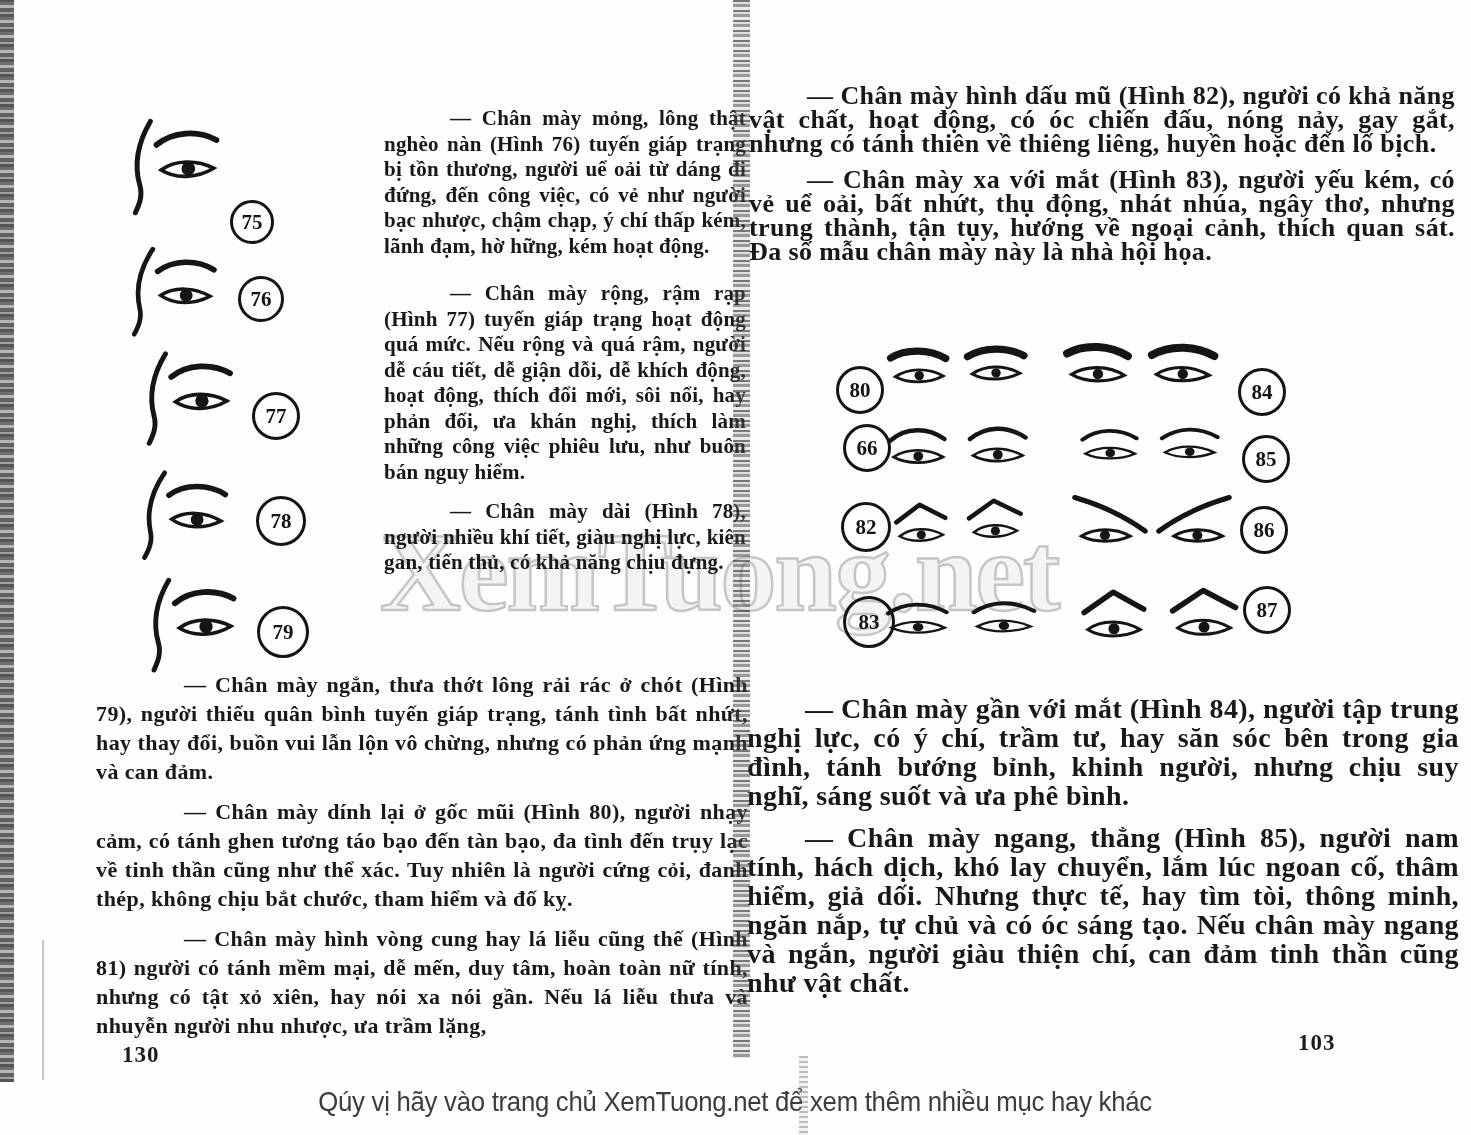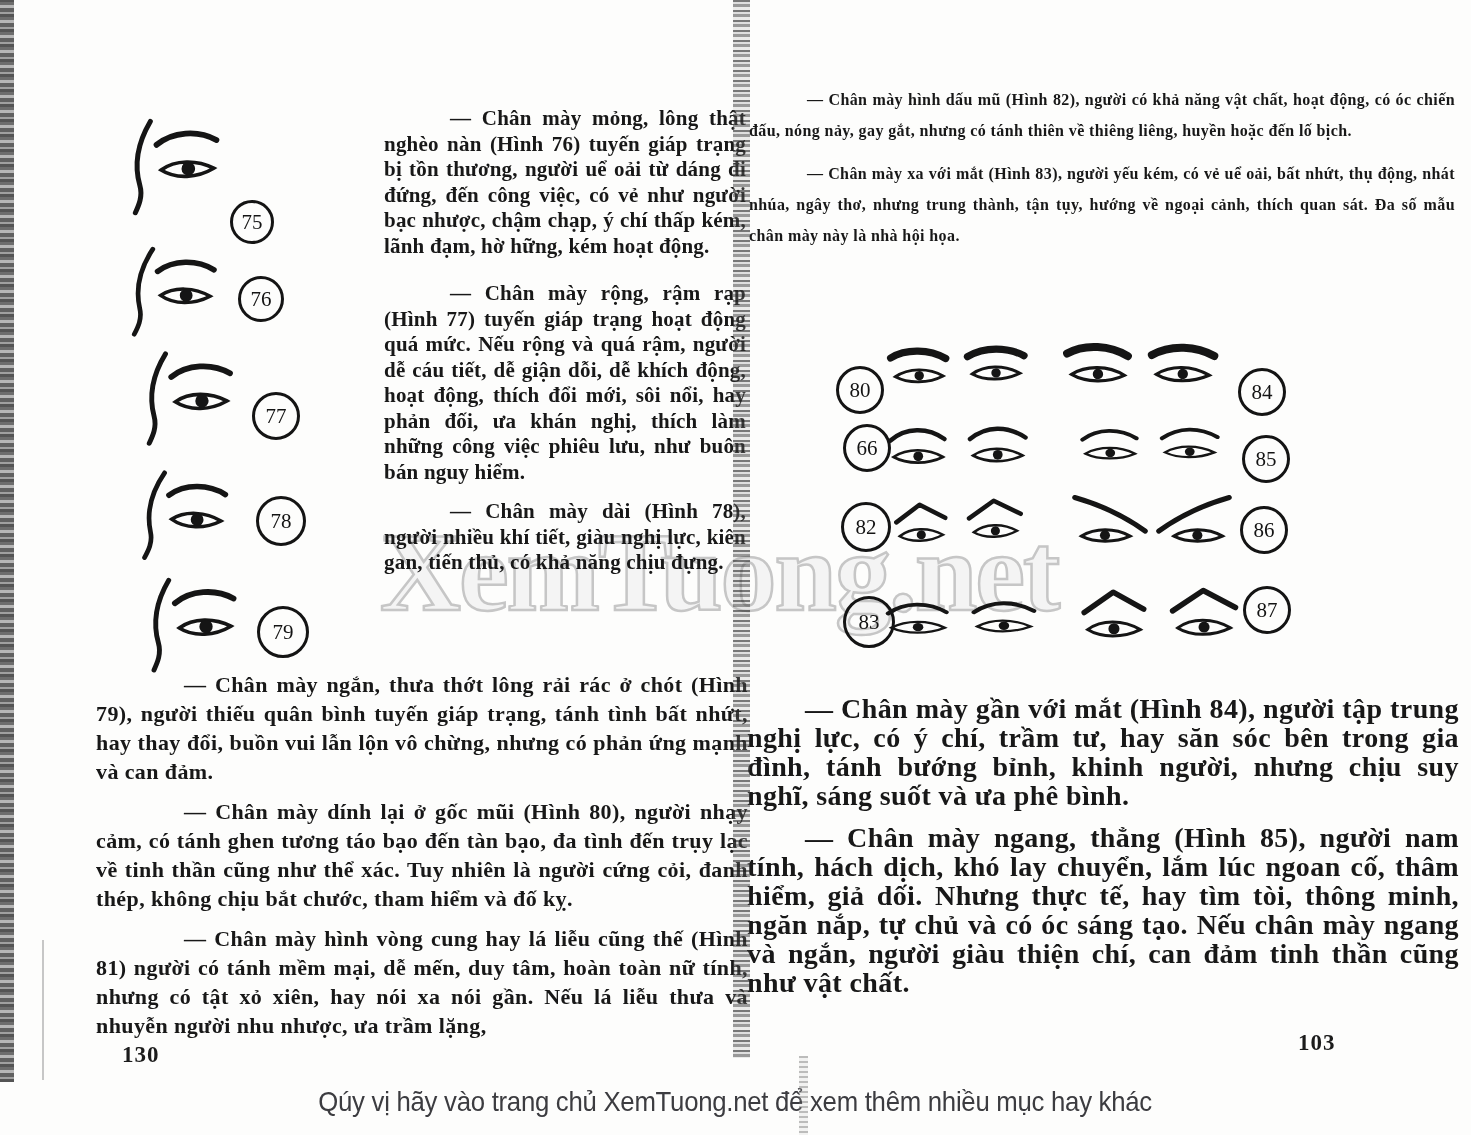--- a/index.html
+++ b/index.html
@@ -27,31 +27,31 @@
 
   
   .tb{position:absolute;z-index:2;}
   .para{margin:0;text-align:justify;font-weight:700;color:#181818;}
   #left-col{left:384px;top:106px;width:362px;}
   #left-col .para{font-size:21px;line-height:25.5px;letter-spacing:.2px;text-indent:66px;margin-bottom:22px;}
   #left-col .para:nth-child(2){margin-bottom:14px;}
   #left-wide{left:96px;top:670px;width:652px;}
   #left-wide .para{font-size:22px;line-height:29px;letter-spacing:.4px;text-indent:88px;margin-bottom:11px;}
   #right-top{left:749px;top:84px;width:706px;}
-  #right-top .para{font-size:16px;line-height:31px;letter-spacing:.4px;text-indent:58px;margin-bottom:12px;}
+  #right-top .para{font-size:26px;line-height:24px;letter-spacing:.4px;text-indent:58px;margin-bottom:12px;}
   #right-bottom{left:747px;top:694px;width:712px;}
   #right-bottom .para{font-size:28px;line-height:29px;letter-spacing:.4px;text-indent:58px;margin-bottom:13px;}
 
   .page-num{position:absolute;z-index:2;font-weight:700;font-size:23px;letter-spacing:1px;}
   #pn-left{left:122px;top:1042px;}
   #pn-right{left:1298px;top:1030px;}
 
   
   .circle-num{position:absolute;z-index:2;display:flex;align-items:center;justify-content:center;
-     border:3px solid #141414;border-radius:50%;font-weight:400;font-size:21px;
+     border:3px solid #141414;border-radius:50%;font-weight:700;font-size:21px;
      font-family:"Liberation Serif", serif;color:#141414;background:transparent;}
   .sk{position:absolute;z-index:2;}
   .sk svg{display:block;width:100%;height:100%;}
 
   
   #footer{position:absolute;left:0;right:0;top:1086px;z-index:2;text-align:center;}
   #footer span{display:inline-block;transform:scaleX(.92);
      font-family:"Liberation Sans", sans-serif;font-size:28px;font-weight:500;color:#3c3c40;letter-spacing:-.3px;}
 </style>
 </head>

